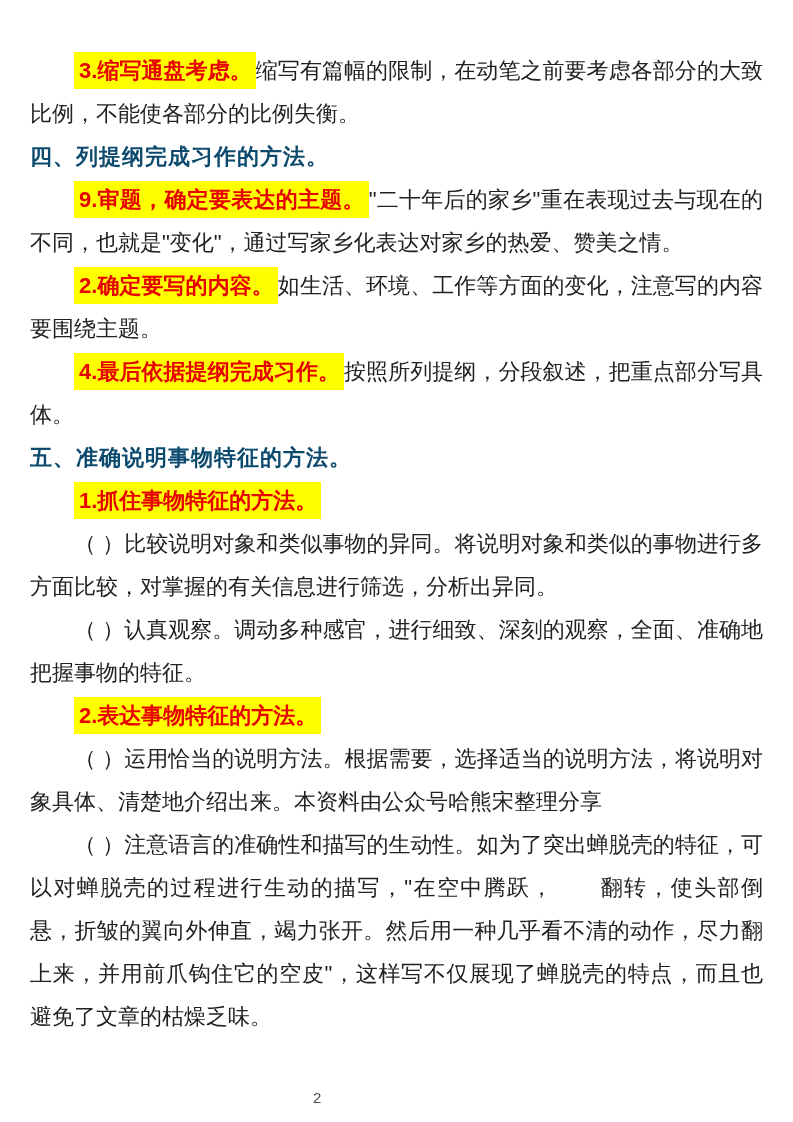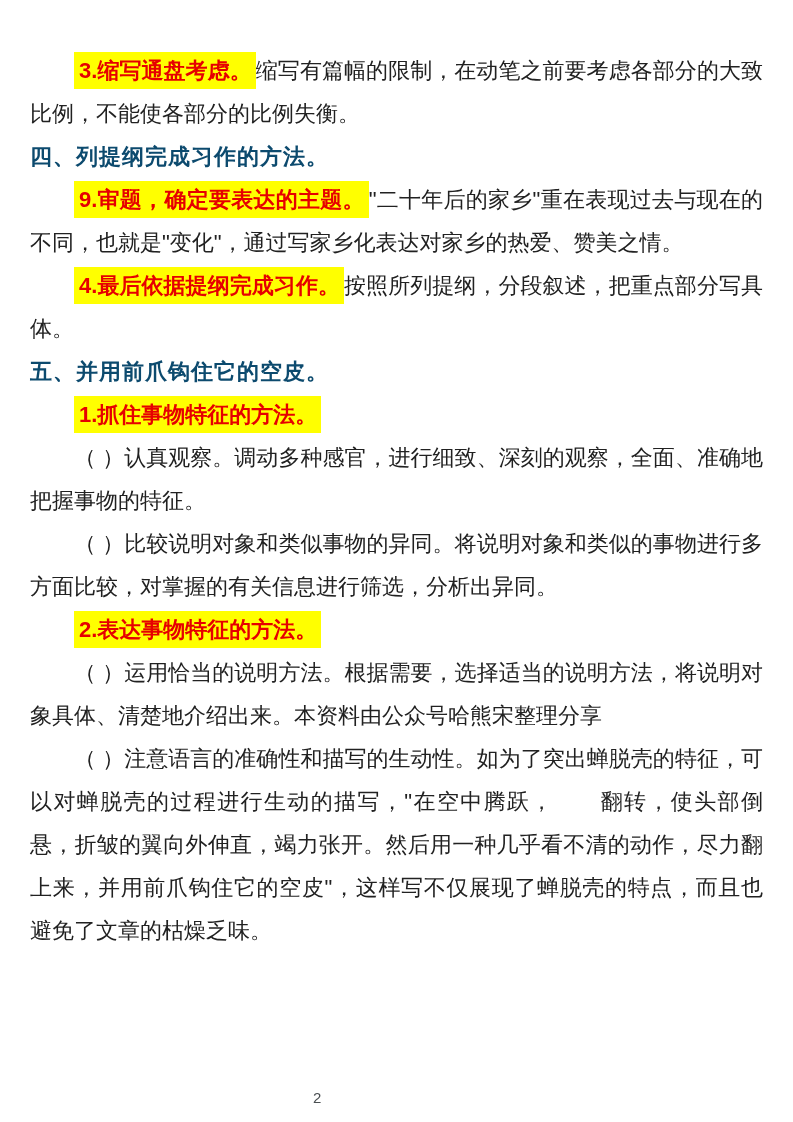--- a/index.html
+++ b/index.html
@@ -58,31 +58,32 @@
 
 <div class="page">
   <div class="doc">
 
     <p class="para"><span class="hl">3.缩写通盘考虑。</span><span>缩写有篇幅的限制，在动笔之前要考虑各部分的大致比例，不能使各部分的比例失衡。</span></p>
 
     <p class="heading">四、列提纲完成习作的方法。</p>
 
     <p class="para"><span class="hl">9.审题，确定要表达的主题。</span><span>"二十年后的家乡"重在表现过去与现在的不同，也就是"变化"，通过写家乡化表达对家乡的热爱、赞美之情。</span></p>
 
+    <p class="para"><span class="hl">2.确定要写的内容。</span><span>如生活、环境、工作等方面的变化，注意写的内容要围绕主题。</span></p>
 
 
     <p class="para"><span class="hl">4.最后依据提纲完成习作。</span><span>按照所列提纲，分段叙述，把重点部分写具体。</span></p>
 
-    <p class="heading">五、并用前爪钩住它的空皮。</p>
+    <p class="heading">五、准确说明事物特征的方法。</p>
 
     <p class="para"><span class="hl">1.抓住事物特征的方法。</span></p>
 
+    <p class="para"><span>（ ）比较说明对象和类似事物的异同。将说明对象和类似的事物进行多方面比较，对掌握的有关信息进行筛选，分析出异同。</span></p>
+
     <p class="para"><span>（ ）认真观察。调动多种感官，进行细致、深刻的观察，全面、准确地把握事物的特征。</span></p>
-
-    <p class="para"><span>（ ）比较说明对象和类似事物的异同。将说明对象和类似的事物进行多方面比较，对掌握的有关信息进行筛选，分析出异同。</span></p>
 
     <p class="para"><span class="hl">2.表达事物特征的方法。</span></p>
 
     <p class="para"><span>（ ）运用恰当的说明方法。根据需要，选择适当的说明方法，将说明对象具体、清楚地介绍出来。本资料由公众号哈熊宋整理分享</span></p>
 
     <p class="para"><span>（ ）注意语言的准确性和描写的生动性。如为了突出蝉脱壳的特征，可以对蝉脱壳的过程进行生动的描写，"在空中腾跃，　　翻转，使头部倒悬，折皱的翼向外伸直，竭力张开。然后用一种几乎看不清的动作，尽力翻上来，并用前爪钩住它的空皮"，这样写不仅展现了蝉脱壳的特点，而且也避免了文章的枯燥乏味。</span></p>
 
   </div>
 
   <div class="page-number">2</div>

